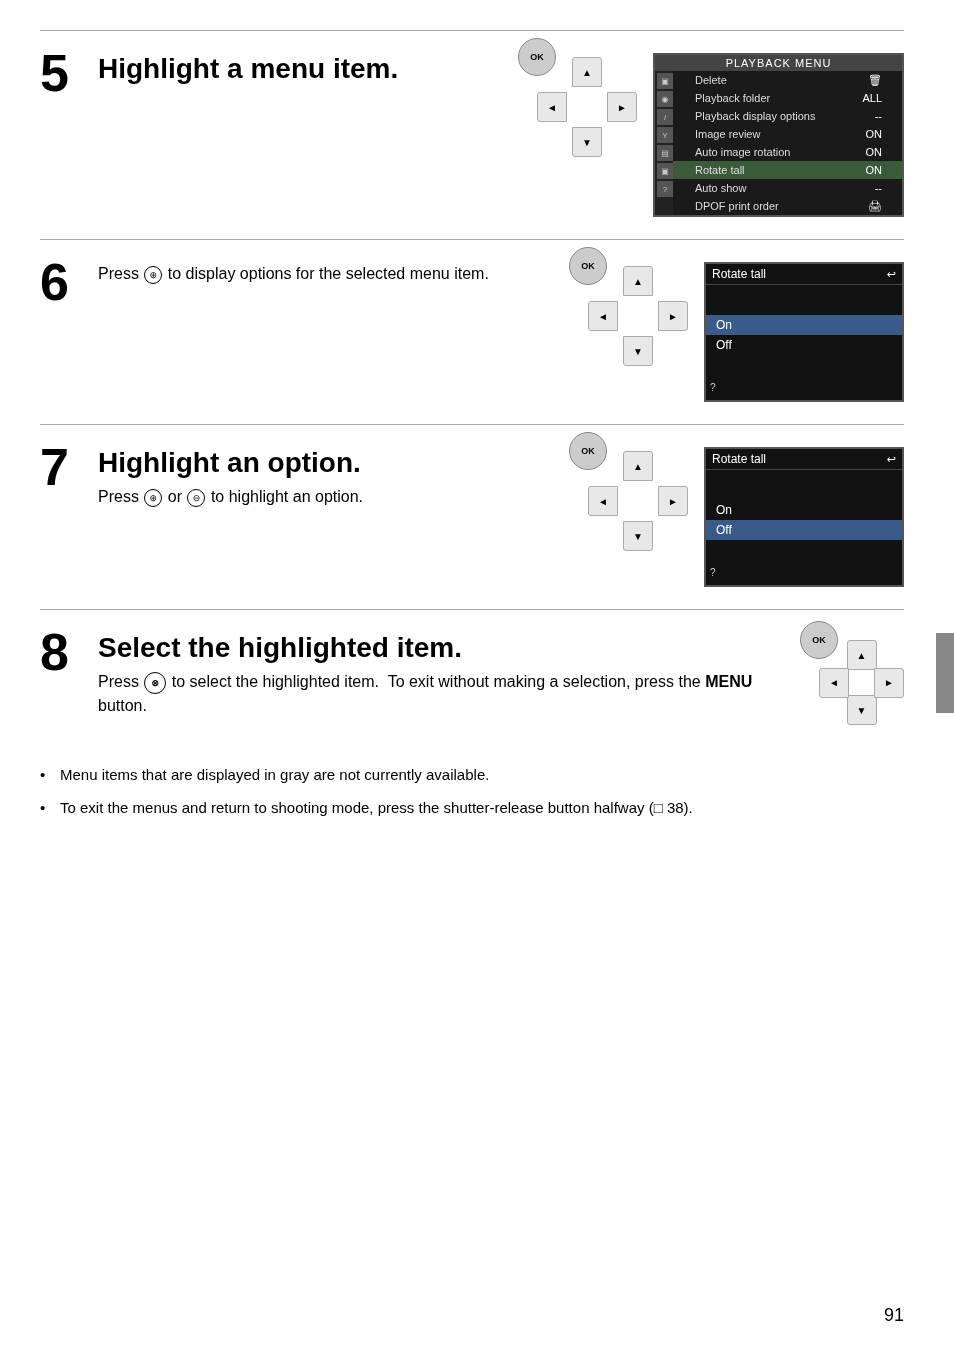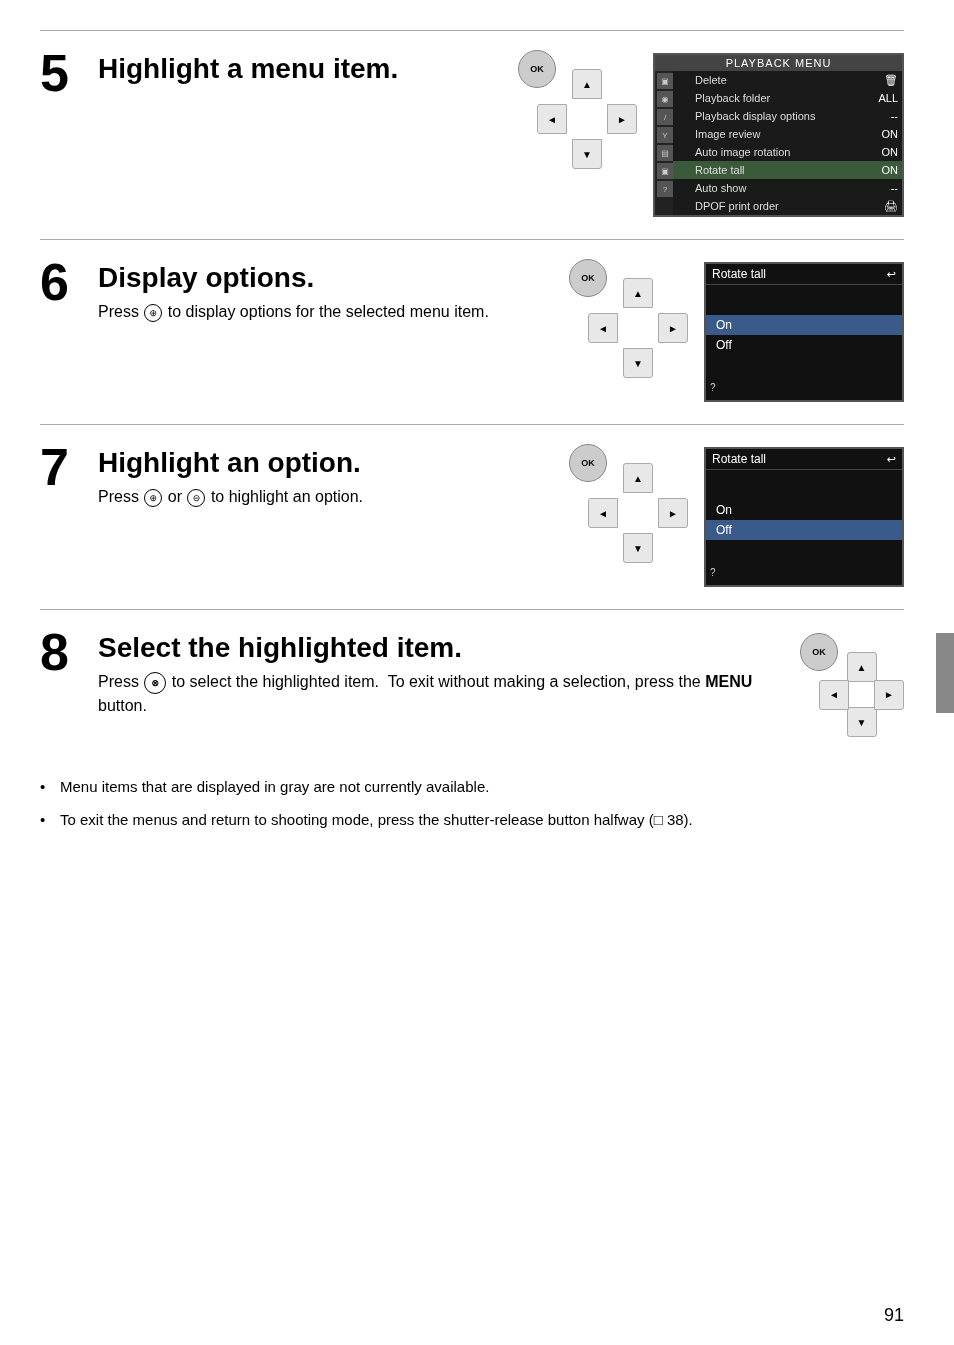--- a/index.html
+++ b/index.html
@@ -51,21 +51,21 @@
       align-items: flex-start;
       gap: 16px;
       margin-left: auto;
     }
 
     
     .dpad-container {
       position: relative;
       width: 100px;
       height: 100px;
-      margin-top: 16px;
+      margin-top: 4px;
     }
 
     .dpad-btn {
       position: absolute;
       background: #e8e8e8;
       border: 1px solid #aaa;
       display: flex;
       align-items: center;
       justify-content: center;
       font-size: 10px;
@@ -123,21 +123,21 @@
       color: #fff;
       text-align: center;
       font-size: 11px;
       padding: 2px 0;
       letter-spacing: 1px;
     }
 
     .screen-row {
       display: flex;
       align-items: center;
-      padding: 1px 4px 1px 22px;
+      padding: 1px 20px 1px 22px;
       position: relative;
       min-height: 18px;
       font-size: 11px;
     }
     .screen-row.highlighted {
       background: #3a5a3a;
     }
     .screen-row-label {
       flex: 1;
       color: #ddd;
@@ -359,21 +359,20 @@
           </div>
         </div>
       </div>
     </div>
   </div>
 </div>
 
 <div class="section">
   <div class="step-number">6</div>
   <div class="step-content">
-    <div class="step-title">Display options.</div>
     <div class="step-body">
       Press <span class="icon-circle">⊕</span> to display options for the selected menu item.
     </div>
   </div>
 
   <div class="step-illustration">
     <div class="dpad-container">
       <div class="dpad-btn dpad-top">
           <span class="arrow-up"></span>
         </div>

